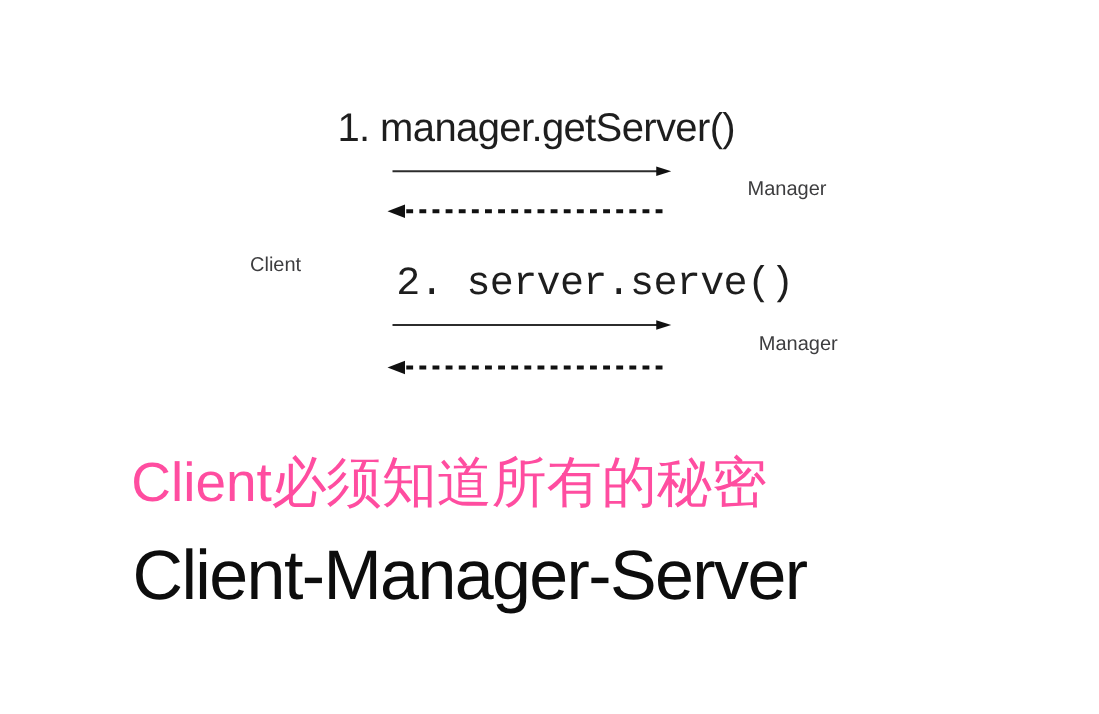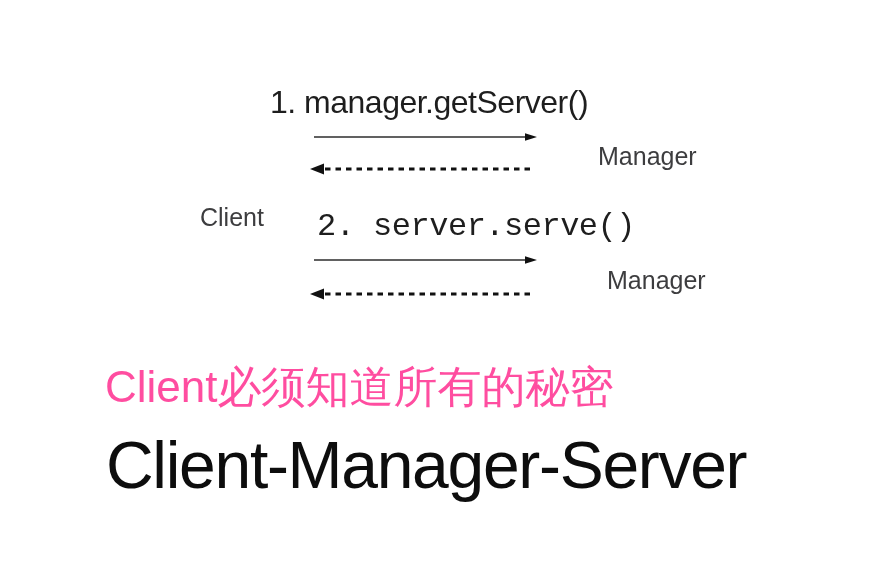--- a/index.html
+++ b/index.html
@@ -22,21 +22,21 @@
     font-size: 32px;
     letter-spacing: -0.5px;
     color: #1e1e1e;
     line-height: 1.1;
   }
   .msg1 { left: 250px; top: 85px; }
   .msg2 { left: 297px; top: 209px; font-family: Liberation Mono, monospace; }
 
   
   .actor {
-    font-size: 25px;
+    font-size: 16px;
     color: #3d3d3f;
     line-height: 1.1;
   }
   .actor-client  { left: 180px; top: 204px; }
   .actor-manager { left: 578px; top: 143px; }
   .actor-server  { left: 587px; top: 267px; }
 
   
   .arrow { position: absolute; display: block; }
   .req1 { left: 293px; top: 132px; }
@@ -48,21 +48,21 @@
   .note {
     left: 85px; top: 362px;
     font-size: 44px;
     color: var(--accent, #ff4da0);
     line-height: 1.15;
   }
 
   
   .title {
     left: 86px; top: 432px;
-    font-size: 66px;
+    font-size: 56px;
     font-weight: 400;
     letter-spacing: -1.3px;
     color: #0d0d0d;
     line-height: 1;
   }
 </style>
 </head>
 <body>
 
 <div class="slide">

